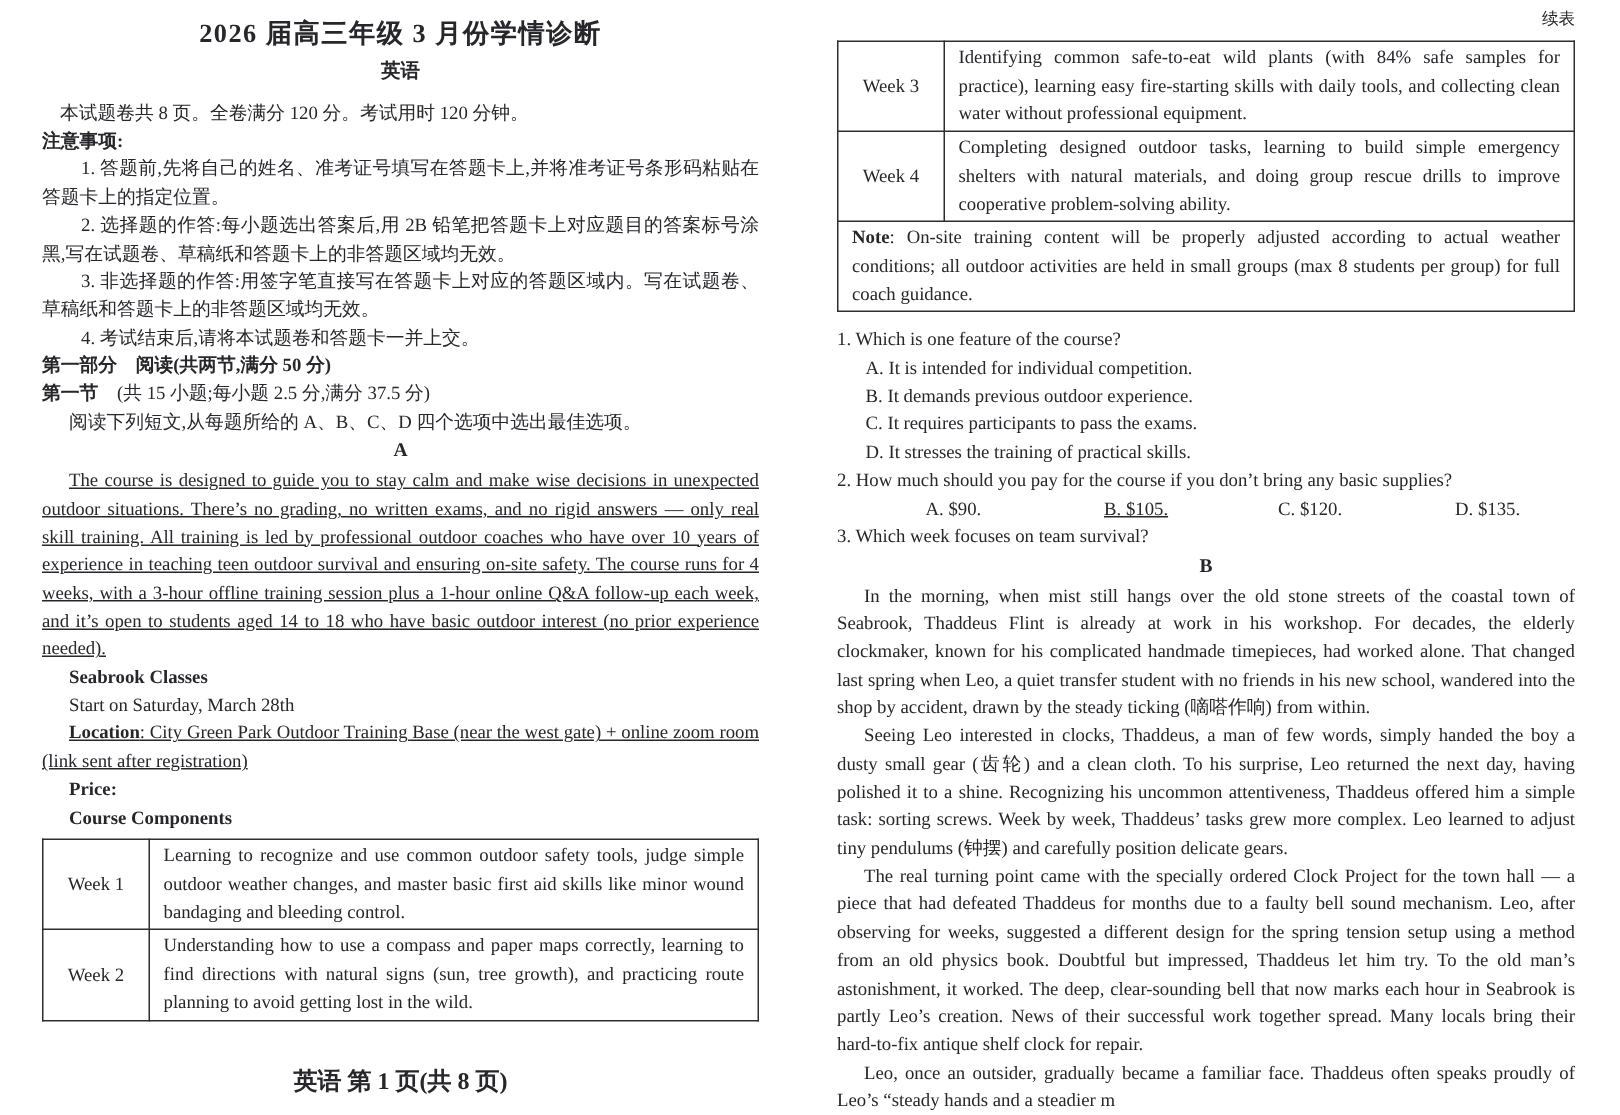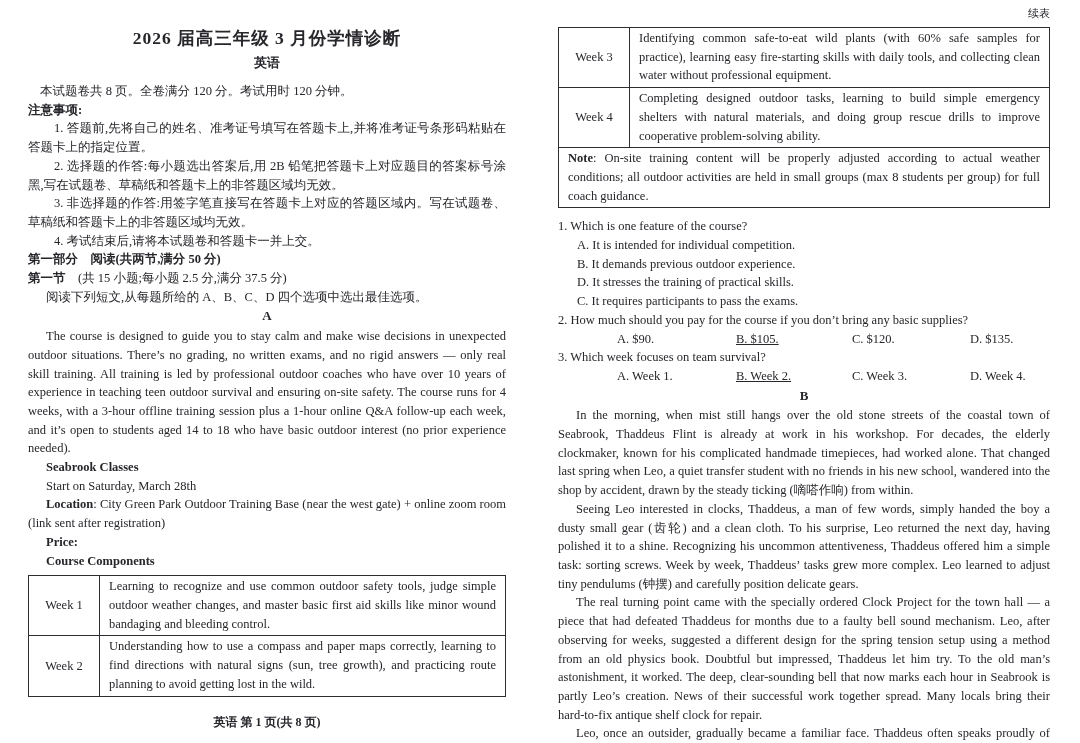--- a/index.html
+++ b/index.html
@@ -3,22 +3,22 @@
 <meta charset="utf-8">
 <style>
   html,body{margin:0;padding:0;}
   body{
     width:1080px;height:743px;background:#ffffff;position:relative;overflow:hidden;
     font-family:"Liberation Serif","DejaVu Serif",serif;
     font-size:12.5px;line-height:18.7px;color:#26262b;
   }
   p{margin:0;}
   .bold{font-weight:bold;}
-  .just{text-align:justify;}
-  .col-left{position:absolute;left:28px;top:8px;width:478px;margin-top:16px;}
+  .just{text-align:justify;text-decoration:underline;}
+  .col-left{position:absolute;left:28px;top:8px;width:478px;}
   .col-right{position:absolute;left:558px;top:27px;width:492px;}
   .xubiao{position:absolute;left:558px;top:4px;width:492px;text-align:right;font-size:11px;}
   .doc-title{font-size:17.5px;font-weight:bold;text-align:center;letter-spacing:1px;line-height:24px;margin-top:2px;}
   .doc-subtitle{font-size:13px;font-weight:bold;text-align:center;line-height:20px;margin:3px 0 9px 0;}
   .exam-info{text-indent:12px;font-weight:normal;}
   .notice-item{text-indent:26px;text-align:justify;}
   .ind15{text-indent:18px;}
   .passage-label{text-align:center;font-weight:bold;font-size:13px;margin:1px 0;}
   table.comp{width:100%;border-collapse:collapse;margin-top:5px;}
   table.comp td{border:1.2px solid #2e2e32;padding:1px 9px 2px 9px;vertical-align:middle;}
@@ -26,21 +26,21 @@
   table.comp td.desc{text-align:justify;}
   .q-block{margin-top:9px;}
   .q-text{text-align:justify;}
   .q-opt{padding-left:19px;}
   .opt-row{display:flex;padding-left:19px;}
   .opt-row .c1{width:119px;margin-left:40px;}
   .opt-row .c2{width:116px;text-decoration:underline;}
   .opt-row .c3{width:118px;}
   .opt-row .c4{flex:1;}
   .b-para{text-indent:18px;text-align:justify;}
-  .footer{position:absolute;left:28px;top:713px;width:478px;text-align:center;font-weight:bold;font-size:12px;}
+  .footer{position:absolute;left:28px;top:713px;width:478px;text-align:center;font-weight:bold;font-size:16px;}
 </style>
 </head>
 <body>
 
 <div class="xubiao">续表</div>
 
 <div class="col-left">
   <div class="doc-title">2026 届高三年级 3 月份学情诊断</div>
   <div class="doc-subtitle">英语</div>
 
@@ -75,52 +75,46 @@
     </tr>
   </tbody>
     </table>
 </div>
 
 <div class="col-right">
   <table class="comp" style="margin-top:0;">
     <tbody>
         <tr>
       <td class="week">Week 3</td>
-      <td class="desc">Identifying common safe-to-eat wild plants (with 60% safe samples for practice), learning easy fire-starting skills with daily tools, and collecting clean water without professional equipment.</td>
+      <td class="desc">Identifying common safe-to-eat wild plants (with 84% safe samples for practice), learning easy fire-starting skills with daily tools, and collecting clean water without professional equipment.</td>
     </tr>
     <tr>
       <td class="week">Week 4</td>
       <td class="desc">Completing designed outdoor tasks, learning to build simple emergency shelters with natural materials, and doing group rescue drills to improve cooperative problem-solving ability.</td>
     </tr>
     <tr>
       <td colspan="2" class="desc"><span class="bold">Note</span><span>: On-site training content will be properly adjusted according to actual weather conditions; all outdoor activities are held in small groups (max 8 students per group) for full coach guidance.</span></td>
     </tr>
   </tbody>
     </table>
 
   <div class="q-block">
     <p class="q-text">1. Which is one feature of the course?</p>
     <p class="q-opt">A. It is intended for individual competition.</p>
     <p class="q-opt">B. It demands previous outdoor experience.</p>
+    <p class="q-opt">C. It requires participants to pass the exams.</p>
     <p class="q-opt">D. It stresses the training of practical skills.</p>
-    <p class="q-opt">C. It requires participants to pass the exams.</p>
     <p class="q-text">2. How much should you pay for the course if you don’t bring any basic supplies?</p>
     <div class="opt-row">
       <span class="c1">A. $90.</span>
       <span class="c2">B. $105.</span>
       <span class="c3">C. $120.</span>
       <span class="c4">D. $135.</span>
     </div>
     <p class="q-text">3. Which week focuses on team survival?</p>
-    <div class="opt-row">
-      <span class="c1">A. Week 1.</span>
-      <span class="c2">B. Week 2.</span>
-      <span class="c3">C. Week 3.</span>
-      <span class="c4">D. Week 4.</span>
-    </div>
   </div>
 
   <div class="passage-label">B</div>
   <p class="b-para">In the morning, when mist still hangs over the old stone streets of the coastal town of Seabrook, Thaddeus Flint is already at work in his workshop. For decades, the elderly clockmaker, known for his complicated handmade timepieces, had worked alone. That changed last spring when Leo, a quiet transfer student with no friends in his new school, wandered into the shop by accident, drawn by the steady ticking (嘀嗒作响) from within.</p>
   <p class="b-para">Seeing Leo interested in clocks, Thaddeus, a man of few words, simply handed the boy a dusty small gear (齿轮) and a clean cloth. To his surprise, Leo returned the next day, having polished it to a shine. Recognizing his uncommon attentiveness, Thaddeus offered him a simple task: sorting screws. Week by week, Thaddeus’ tasks grew more complex. Leo learned to adjust tiny pendulums (钟摆) and carefully position delicate gears.</p>
   <p class="b-para">The real turning point came with the specially ordered Clock Project for the town hall — a piece that had defeated Thaddeus for months due to a faulty bell sound mechanism. Leo, after observing for weeks, suggested a different design for the spring tension setup using a method from an old physics book. Doubtful but impressed, Thaddeus let him try. To the old man’s astonishment, it worked. The deep, clear-sounding bell that now marks each hour in Seabrook is partly Leo’s creation. News of their successful work together spread. Many locals bring their hard-to-fix antique shelf clock for repair.</p>
   <p class="b-para"><span>Leo, once an outsider, gradually became a familiar face. Thaddeus often speaks proudly of Leo’s “steady hands and a steadier m</span></p>
 </div>
 
 <div class="footer">英语 第 1 页(共 8 页)</div>

